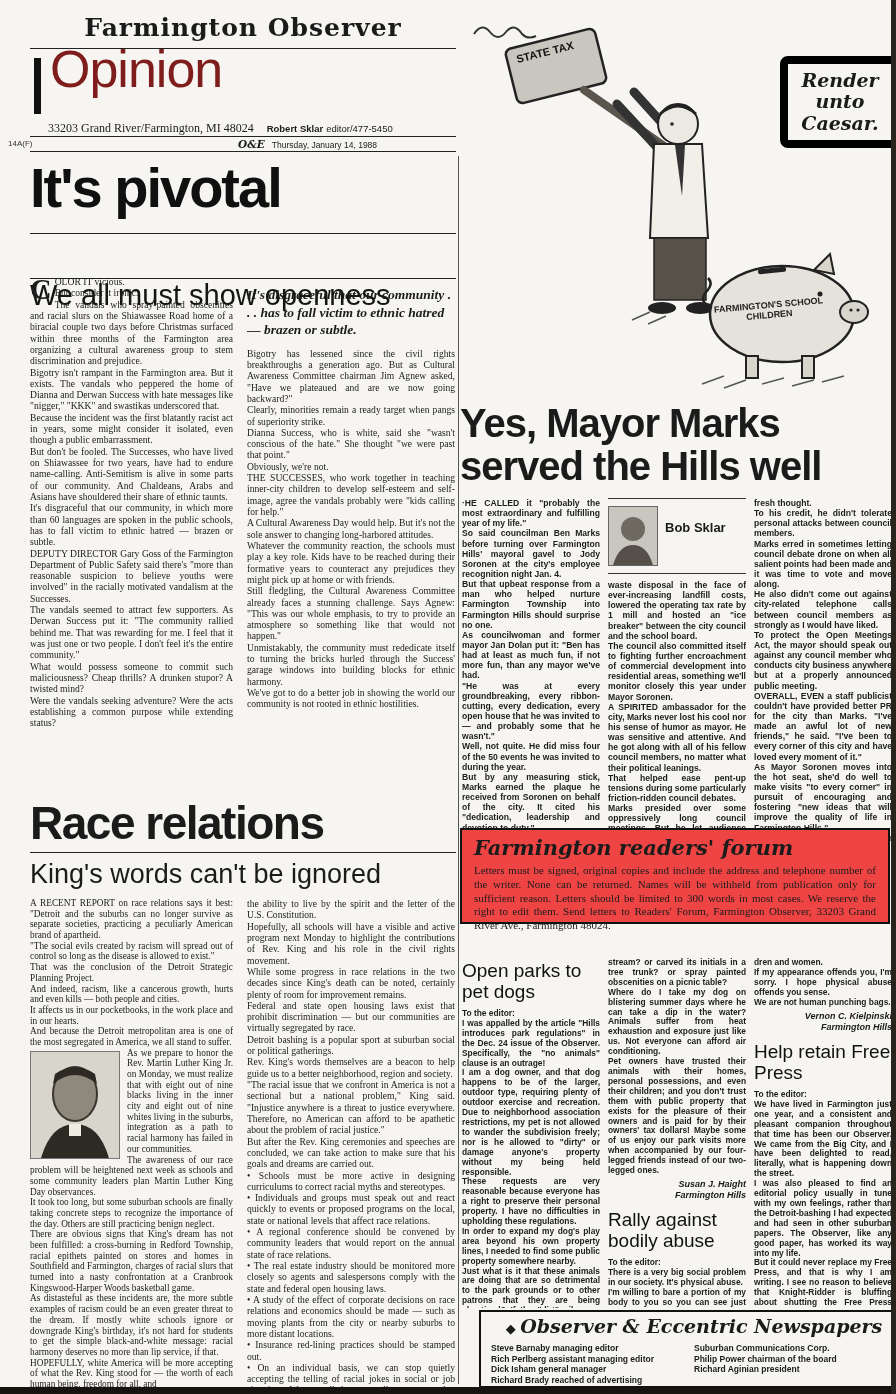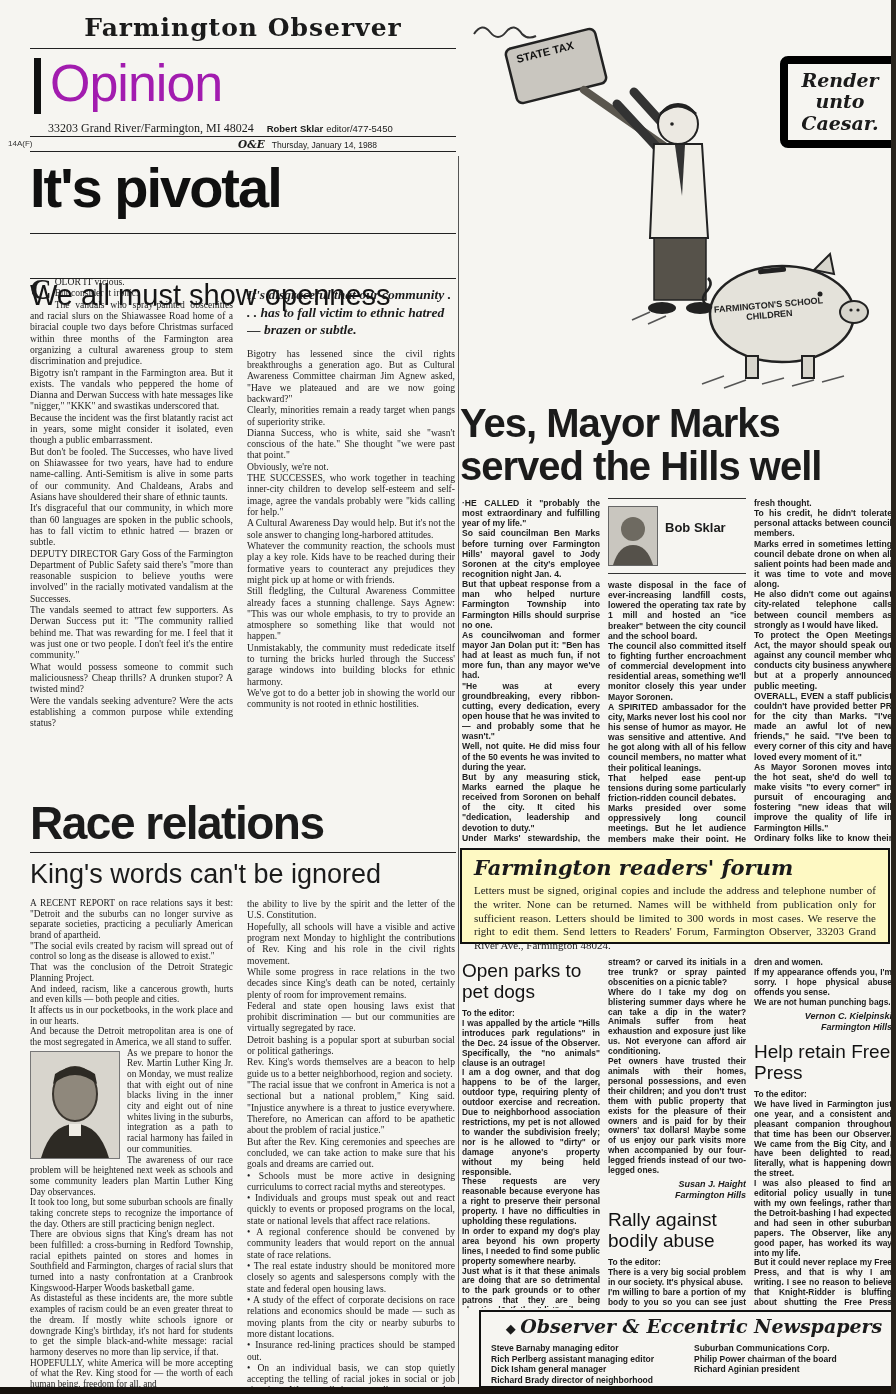--- a/index.html
+++ b/index.html
@@ -6,21 +6,21 @@
   html,body{margin:0;padding:0;background:#888;}
   #page{position:relative;width:896px;height:1394px;background:#f6f5f1;overflow:hidden;
         font-family:"Liberation Serif",serif;color:#1b1b1b;}
   .abs{position:absolute;}
   .rule{position:absolute;height:0;border-top:1px solid #222;}
 
   
   .masthead{left:30px;top:14px;width:426px;text-align:center;
             font:700 25px/28px "DejaVu Serif",serif;letter-spacing:1px;}
   .opinion-bar{left:34px;top:58px;width:7px;height:56px;background:#111;}
-  .opinion{left:50px;top:52px;font:400 52px/62px "Liberation Sans",sans-serif;letter-spacing:-1px;color:#a21caf;}
+  .opinion{left:50px;top:38px;font:400 52px/62px "Liberation Sans",sans-serif;letter-spacing:-1px;color:#7f1d1d;}
   .addr-row{left:48px;top:121px;width:406px;font:12px/14px "Liberation Serif",serif;white-space:nowrap;}
   .addr-ed{font:700 9.5px "Liberation Sans",sans-serif;margin-left:10px;}
   .addr-ct{font:400 9.5px "Liberation Sans",sans-serif;}
   .pageid{left:8px;top:139px;font:400 8px "Liberation Sans",sans-serif;color:#333;}
   .dateline{left:238px;top:138px;font:400 8.5px "Liberation Sans",sans-serif;}
   .oe{font:700 italic 10.5px "DejaVu Serif",serif;margin-right:5px;}
 
   
   .piv-head{left:30px;top:156px;width:426px;font:800 56px/64px "Liberation Sans",sans-serif;letter-spacing:-2px;color:#101010;}
   .piv-sub{left:30px;top:238px;width:426px;font:400 29px/34px "Liberation Sans",sans-serif;color:#151515;margin-top:40px;}
@@ -51,22 +51,22 @@
   
   .marks-head{left:460px;top:402px;width:432px;font:800 40px/43px "Liberation Sans",sans-serif;letter-spacing:-1px;}
   .sansbody{font:700 8.6px/1.18 "Liberation Sans",sans-serif;text-align:justify;white-space:pre-line;color:#1d1d1d;}
   .marks-col{top:498px;width:138px;height:344px;overflow:hidden;position:absolute;}
   .mc1{left:462px;} .mc2{left:608px;} .mc3{left:754px;}
   .byline-box{overflow:hidden;margin-bottom:6px;border-top:1px solid #333;border-bottom:1px solid #333;padding:7px 0;}
   .byline-photo{float:left;width:48px;height:58px;background:#c9c6bf;border:1px solid #666;margin-right:7px;}
   .byline-name{font:700 13px/15px "Liberation Sans",sans-serif;padding-top:14px;}
 
   
-  .forum{left:460px;top:848px;width:430px;height:96px;border:2px solid #111;box-sizing:border-box;
-         padding:6px 12px;background:#fef9c3;}
+  .forum{left:460px;top:828px;width:430px;height:96px;border:2px solid #111;box-sizing:border-box;
+         padding:6px 12px;background:#ef4444;}
   .forum-title{font:800 italic 21px/24px "DejaVu Serif",serif;margin-bottom:4px;}
   .forum-intro{font:11px/1.25 "Liberation Serif",serif;text-align:justify;}
 
   
   .let-col{position:absolute;top:958px;width:138px;height:350px;overflow:hidden;}
   .lc1{left:462px;} .lc2{left:608px;} .lc3{left:754px;}
   .let-title{font:400 19px/21px "Liberation Sans",sans-serif;margin:2px 0 7px 0;color:#111;}
   .let-body{font:700 8.4px/1.18 "Liberation Sans",sans-serif;text-align:justify;white-space:pre-line;color:#1d1d1d;}
   .sig{text-align:right;font:800 italic 9px/1.25 "Liberation Sans",sans-serif;margin:3px 0 8px 0;}
 
@@ -315,21 +315,21 @@
 
   </div>
 
   <div class="abs footer">
     <div class="footer-title">Observer &amp; Eccentric Newspapers</div>
     <div class="footer-cols">
       <div class="footer-col">
         <div class="staff-line"><b>Steve Barnaby</b> <span>managing editor</span></div>
         <div class="staff-line"><b>Rich Perlberg</b> <span>assistant managing editor</span></div>
         <div class="staff-line"><b>Dick Isham</b> <span>general manager</span></div>
-        <div class="staff-line"><b>Richard Brady</b> <span>director of neighborhood</span></div>
+        <div class="staff-line"><b>Richard Brady</b> <span>reached of advertising</span></div>
         <div class="staff-line"><b>Fred Wright</b> <span>director of circulation</span></div>
       </div>
       <div class="footer-col">
         <div class="staff-line"><b>Suburban Communications Corp.</b> <span></span></div>
         <div class="staff-line"><b>Philip Power</b> <span>chairman of the board</span></div>
         <div class="staff-line"><b>Richard Aginian</b> <span>president</span></div>
       </div>
     </div>
   </div>
 

